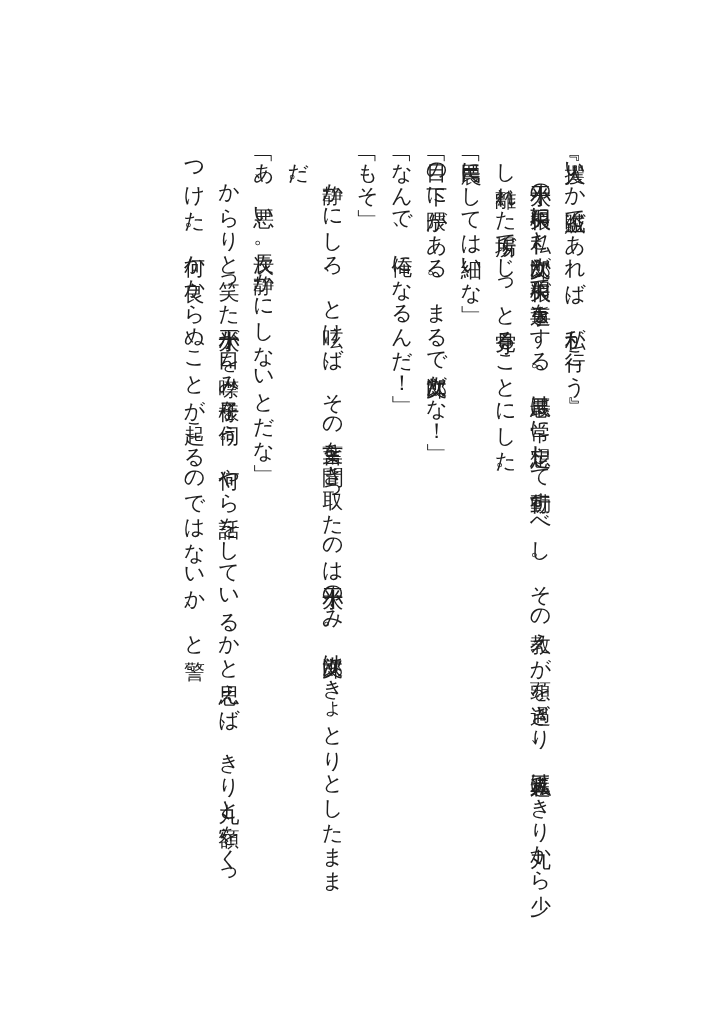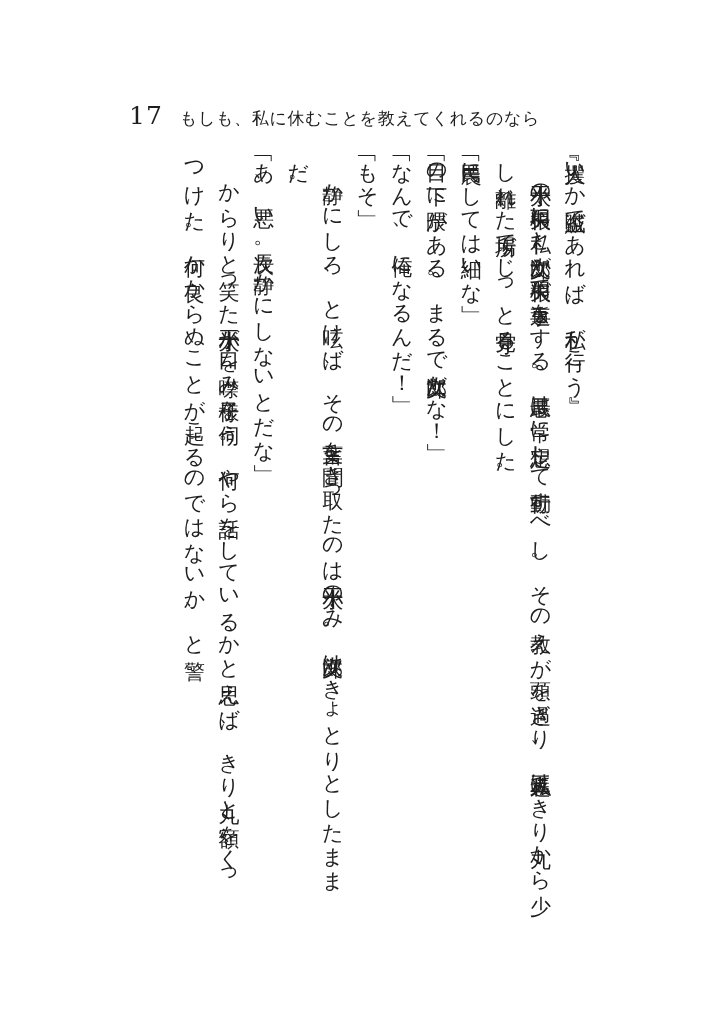--- a/index.html
+++ b/index.html
@@ -48,24 +48,20 @@
   .body-text p {
     margin: 0;
     padding: 0;
   }
 </style>
 </head>
 <body>
 
 <div class="page">
 
-  <div class="header">
-    <span class="page-number">17</span>
-    <span class="header-title">もしも、私に休むことを教えてくれるのなら</span>
-  </div>
 
   <div class="body-text">
       <p>『人攫いか盗賊であれば、私が行こう』</p>
       <p>　小平太の矢羽根に私と文次郎が矢羽根で返事をする。最悪は常に想定して行動すべし。その教えが頭を過ぎり、私達三人はきり丸から少し離れた場所でじっと見守ることにした。</p>
       <p>「農民にしては細いな」</p>
       <p>「目の下に隈がある。まるで文次郎だな！」</p>
       <p>「なんで、俺になるんだ！」</p>
       <p>「もそ」</p>
       <p>　静かにしろ、と呟けば、その言葉を聞き取ったのは小平太のみ。文次郎はきょとりとしたままだ。</p>
       <p>「あ、悪い、長次。静かにしないとだな」</p>

